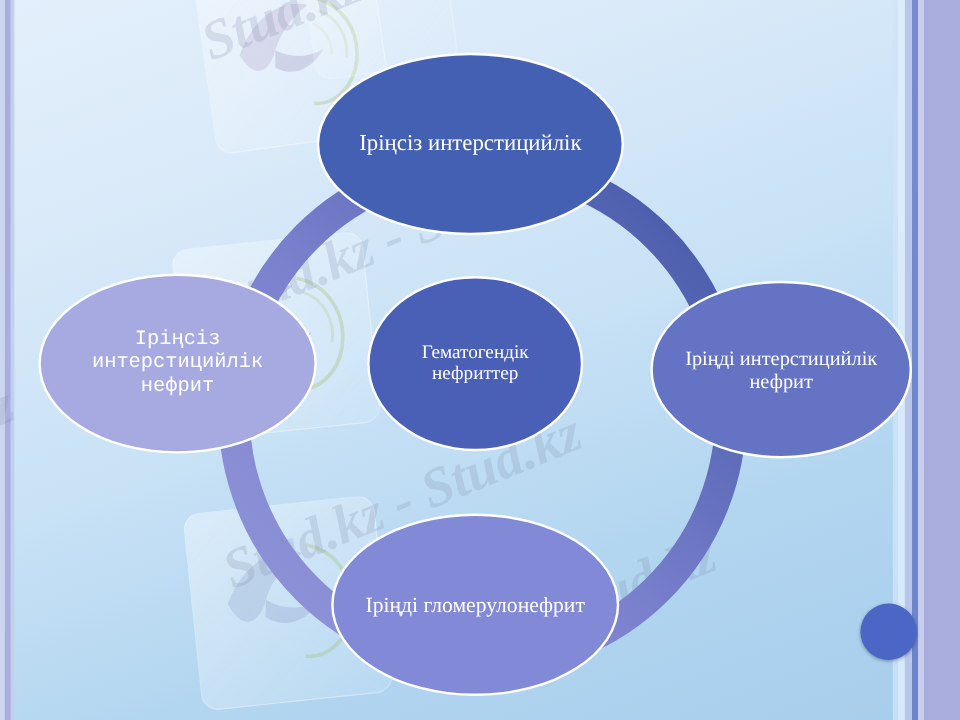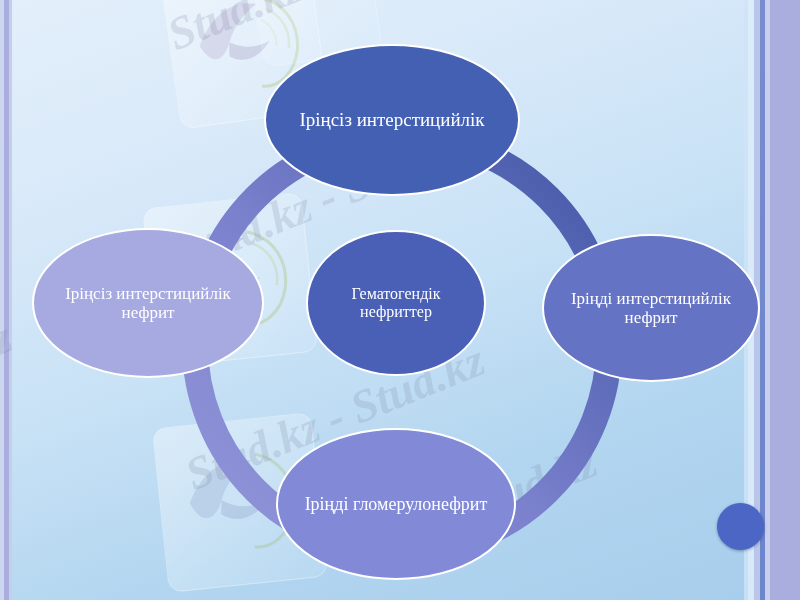--- a/index.html
+++ b/index.html
@@ -123,21 +123,21 @@
         <stop offset="100%" stop-color="#3f55a4"></stop>
       </linearGradient>
     </defs>
     <circle cx="226" cy="226" r="207" fill="none" stroke="url(#ringGrad)" stroke-width="26"></circle>
   </svg>
 
   <div class="node" id="node-top" style="left:264px;top:44px;width:256px;height:152px;font-size:19px;">
     <span>Іріңсіз интерстицийлік</span>
   </div>
 
-  <div class="node" id="node-left" style="left:32px;top:228px;width:232px;height:150px;font-size:17px;">
+  <div class="node" id="node-left" style="left:32px;top:228px;width:232px;height:150px;font-size:17px;font-family:Liberation Mono, monospace;">
     <span>Іріңсіз интерстицийлік нефрит</span>
   </div>
 
   <div class="node" id="node-center" style="left:306px;top:230px;width:180px;height:146px;font-size:16px;">
     <span>Гематогендік нефриттер</span>
   </div>
 
   <div class="node" id="node-right" style="left:542px;top:234px;width:218px;height:148px;font-size:17px;">
     <span>Іріңді интерстицийлік нефрит</span>
   </div>

